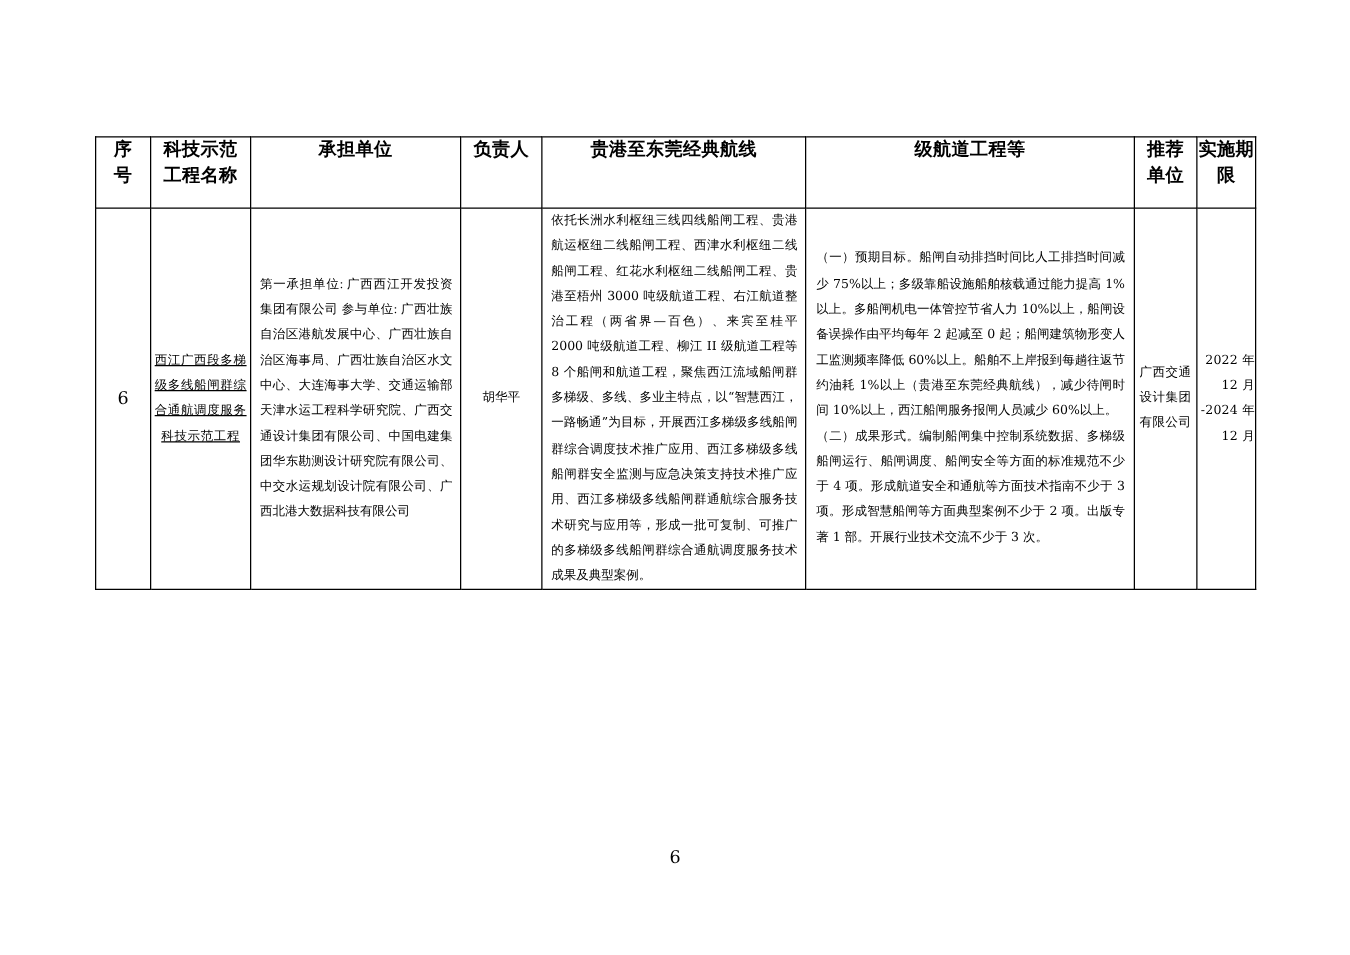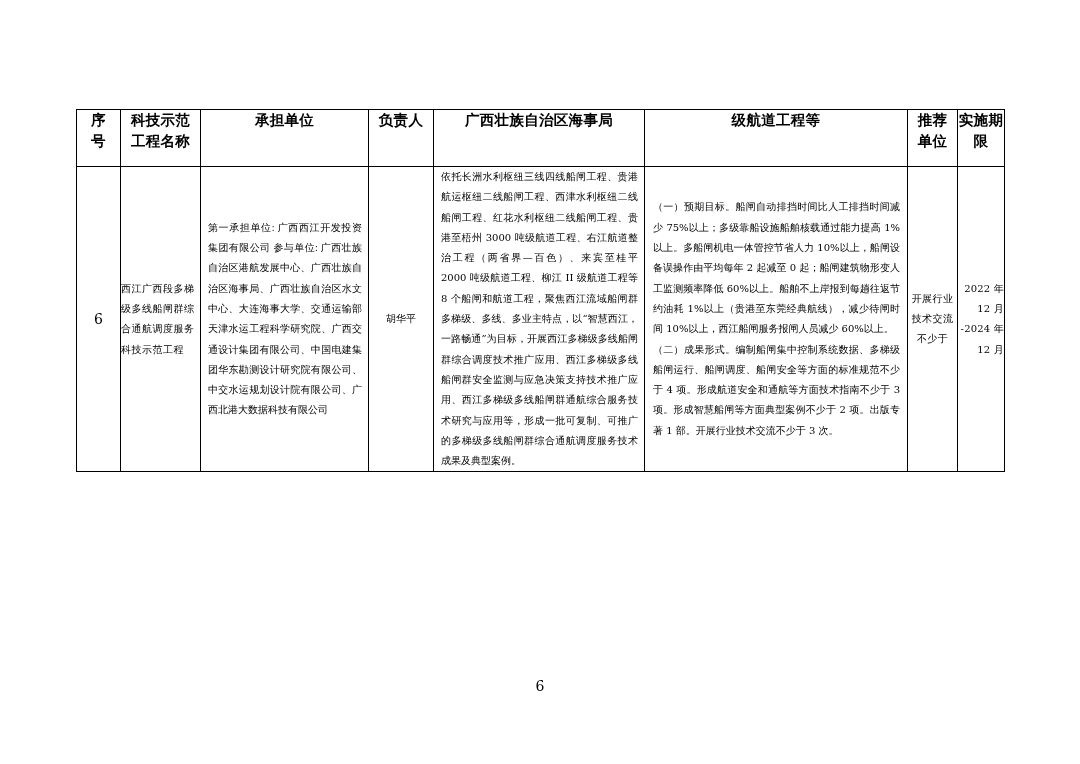--- a/index.html
+++ b/index.html
@@ -66,22 +66,24 @@
     line-height: 2.03;
     padding: 4px 5px 6px 5px;
   }
 
   .c-seq {
     text-align: center;
     vertical-align: middle !important;
     font-size: 14px;
   }
   .c-name {
+    text-align: center;
     vertical-align: middle !important;
     letter-spacing: 0.5px;
+    text-decoration: underline;
   }
   .c-unit {
     text-align: justify;
     text-justify: inter-ideograph;
     vertical-align: middle !important;
     padding-left: 7px !important;
     padding-right: 6px !important;
     font-family: Liberation Serif, serif;
   }
   .c-person {
@@ -156,21 +158,21 @@
             <span class="hdr">科技示范</span>
             <span class="hdr">工程名称</span>
           </th>
           <th>
             <span class="hdr">承担单位</span>
           </th>
           <th>
             <span class="hdr">负责人</span>
           </th>
           <th>
-            <span class="hdr">广西壮族自治区海事局</span>
+            <span class="hdr">贵港至东莞经典航线</span>
           </th>
           <th>
             <span class="hdr">级航道工程等</span>
           </th>
           <th>
             <span class="hdr">推荐</span>
             <span class="hdr">单位</span>
           </th>
           <th>
             <span class="hdr">实施期</span>
@@ -183,21 +185,21 @@
           <td class="c-seq">6</td>
           <td class="c-name">西江广西段多梯级多线船闸群综合通航调度服务科技示范工程</td>
           <td class="c-unit">第一承担单位: 广西西江开发投资集团有限公司
 参与单位: 广西壮族自治区港航发展中心、广西壮族自治区海事局、广西壮族自治区水文中心、大连海事大学、交通运输部天津水运工程科学研究院、广西交通设计集团有限公司、中国电建集团华东勘测设计研究院有限公司、中交水运规划设计院有限公司、广西北港大数据科技有限公司</td>
           <td class="c-person">胡华平</td>
           <td class="c-theme">依托长洲水利枢纽三线四线船闸工程、贵港航运枢纽二线船闸工程、西津水利枢纽二线船闸工程、红花水利枢纽二线船闸工程、贵港至梧州 3000 吨级航道工程、右江航道整治工程（两省界—百色）、来宾至桂平 2000 吨级航道工程、柳江 II 级航道工程等 8 个船闸和航道工程，聚焦西江流域船闸群多梯级、多线、多业主特点，以“智慧西江，一路畅通”为目标，开展西江多梯级多线船闸群综合调度技术推广应用、西江多梯级多线船闸群安全监测与应急决策支持技术推广应用、西江多梯级多线船闸群通航综合服务技术研究与应用等，形成一批可复制、可推广的多梯级多线船闸群综合通航调度服务技术成果及典型案例。</td>
           <td class="c-goal">
             <p>（一）预期目标。船闸自动排挡时间比人工排挡时间减少 75%以上；多级靠船设施船舶核载通过能力提高 1%以上。多船闸机电一体管控节省人力 10%以上，船闸设备误操作由平均每年 2 起减至 0 起；船闸建筑物形变人工监测频率降低 60%以上。船舶不上岸报到每趟往返节约油耗 1%以上（贵港至东莞经典航线），减少待闸时间 10%以上，西江船闸服务报闸人员减少 60%以上。</p>
             <p>（二）成果形式。编制船闸集中控制系统数据、多梯级船闸运行、船闸调度、船闸安全等方面的标准规范不少于 4 项。形成航道安全和通航等方面技术指南不少于 3 项。形成智慧船闸等方面典型案例不少于 2 项。出版专著 1 部。开展行业技术交流不少于 3 次。</p>
           </td>
-          <td class="c-rec">开展行业技术交流不少于</td>
+          <td class="c-rec">广西交通设计集团有限公司</td>
           <td class="c-period">2022 年 12 月
 -2024 年 12 月</td>
         </tr>
       </tbody>
     </table>
   </div>
 
   <div class="page-number">6</div>
 
 </div>

